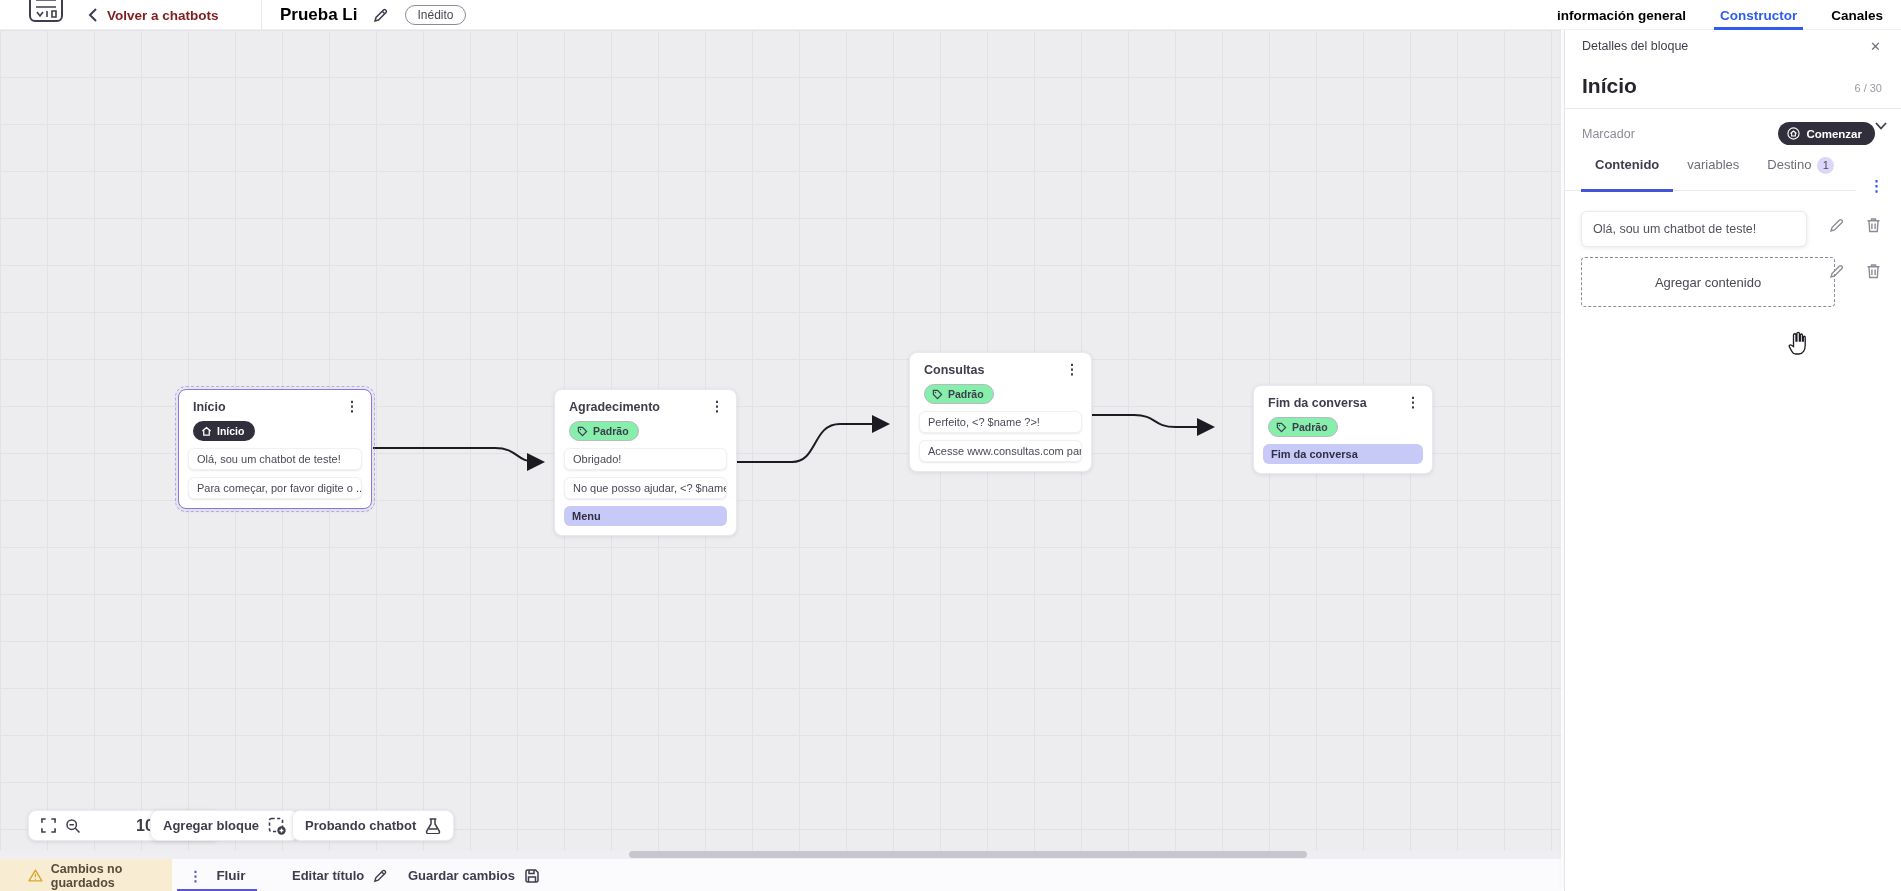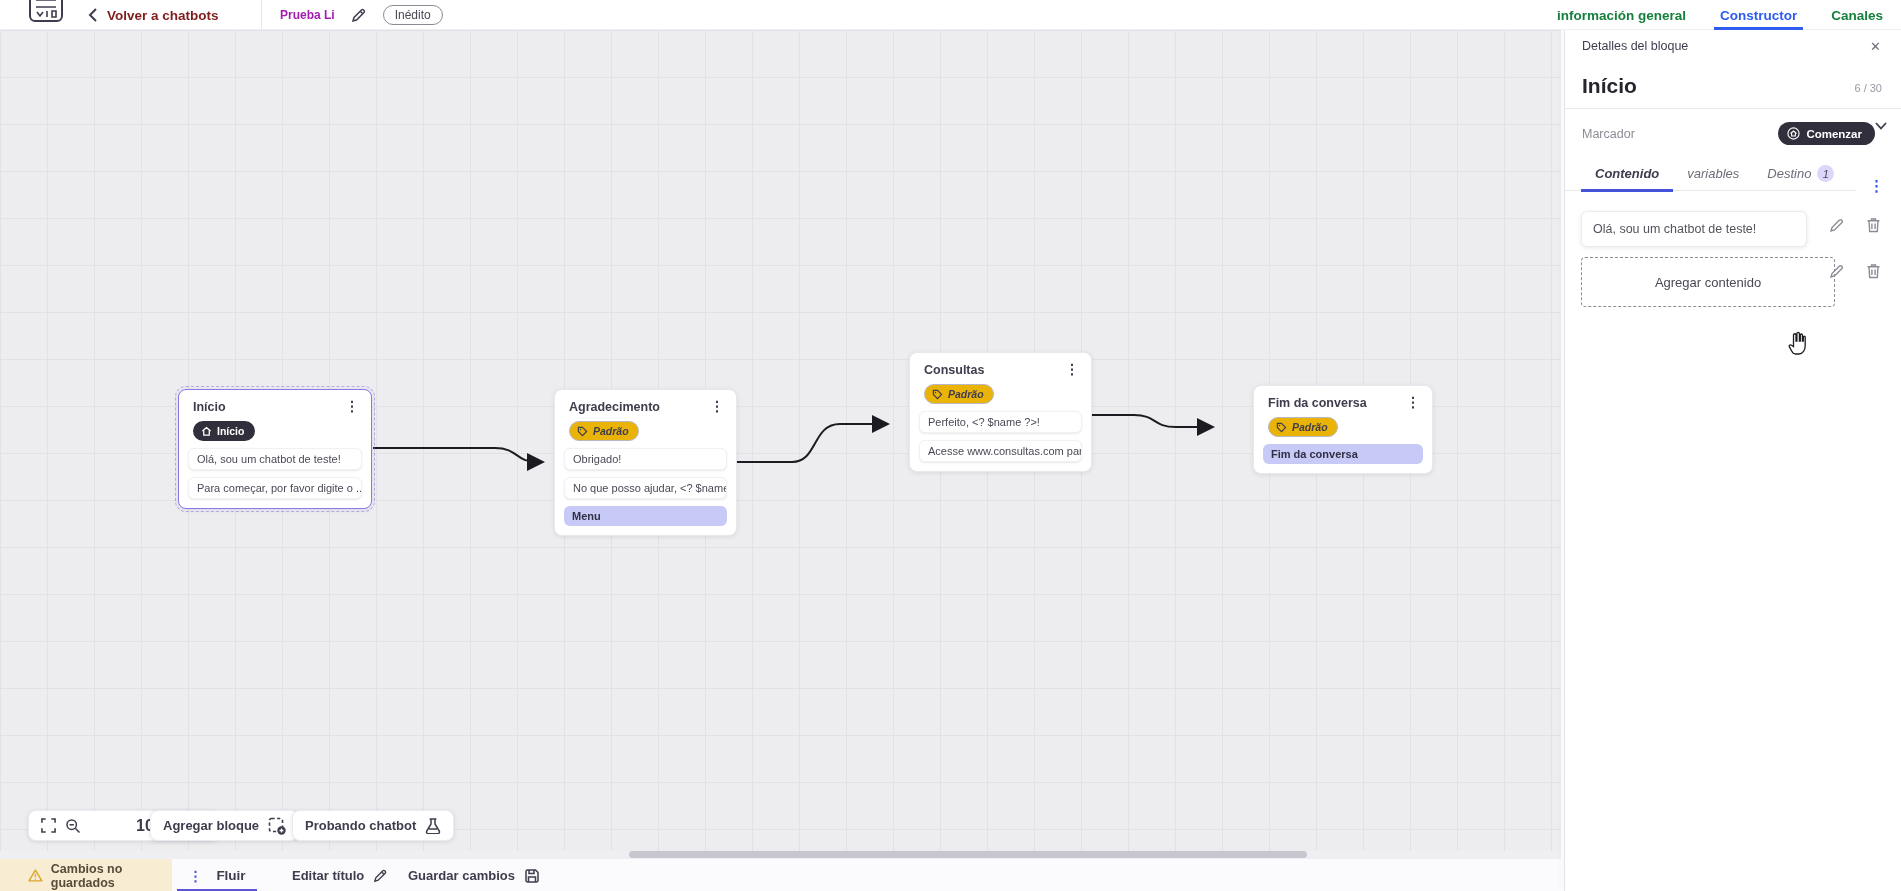--- a/index.html
+++ b/index.html
@@ -7,45 +7,45 @@
     font-family:"Liberation Sans", sans-serif; background:#fff; color:#3f3d4d; }
 
   
   .header { position:absolute; top:0; left:0; width:1901px; height:30px; background:#fff; z-index:30;
     border-bottom:1px solid #f0eff3; }
   .logo { position:absolute; left:26px; top:-9px; }
   .back-group { position:absolute; left:88px; top:0; height:30px; display:flex; align-items:center; gap:10px; cursor:pointer; }
   .back-label { font-size:13.5px; font-weight:700; color:#7f1d1d; }
   .hdr-divider { position:absolute; left:261px; top:0; width:1px; height:30px; background:#e8e7ec; }
   .bot-title-group { position:absolute; left:280px; top:0; height:30px; display:flex; align-items:center; gap:16px; }
-  .bot-title { font-size:12px; font-weight:700; color:#a21caf; }
+  .bot-title { font-size:17px; font-weight:700; color:#000000; }
   .status-pill { border:1px solid #8d8b96; border-radius:12px; padding:2px 11px; font-size:12px; color:#4a4853; }
   .hdr-tabs { position:absolute; right:18px; top:0; height:30px; display:flex; align-items:center; gap:34px; }
-  .hdr-tab { font-size:13.5px; font-weight:700; color:#15803d; cursor:pointer; height:30px; display:flex; align-items:center; position:relative; }
+  .hdr-tab { font-size:13.5px; font-weight:700; color:#000000; cursor:pointer; height:30px; display:flex; align-items:center; position:relative; }
   .hdr-tab.active { color:#2e5bf0; }
   .hdr-tab.active::after { content:""; position:absolute; left:-6px; right:-6px; bottom:0; height:3px; background:#2e5bf0; }
 
   
   .canvas { position:absolute; top:30px; left:0; width:1561px; height:828px;
     background-color:#edecef;
     background-image:linear-gradient(#e3e1e6 1px, transparent 1px),
                      linear-gradient(90deg,#e3e1e6 1px, transparent 1px);
     background-size:47px 47px; overflow:hidden; }
   .edges { position:absolute; top:0; left:0; pointer-events:none; }
 
   .block { position:absolute; background:#fff; border-radius:8px; border:1px solid #e9e8ee;
     box-shadow:0 1px 4px rgba(40,40,60,.10); padding:9px 9px 9px; }
   .block.selected { border:1.5px solid #8478ea; outline:1px dashed rgba(132,120,234,.55); outline-offset:2px; }
   .block-head { display:flex; justify-content:space-between; align-items:flex-start; padding:1px 3px 0 5px; }
   .block-title { font-size:12.5px; font-weight:700; color:#3f3d4d; }
   .kebab { color:#3f3d4d; font-size:14px; font-weight:700; line-height:12px; cursor:pointer; letter-spacing:0; }
   .badge-row { margin:7px 0 2px 5px; }
   .badge { display:inline-flex; align-items:center; gap:5px; border-radius:999px; font-size:10.5px; font-weight:700; }
   .badge.dark { background:#312f3b; color:#fff; padding:4px 11px 4px 8px; }
-  .badge.outline { border:1px solid #b9b7c2; color:#3f3d4d; padding:3px 9px 3px 7px; background:#eab308;font-style:italic; }
+  .badge.outline { border:1px solid #b9b7c2; color:#3f3d4d; padding:3px 9px 3px 7px; background:#86efac; }
   .bcard { margin-top:7px; background:#fff; border:1px solid #f1f0f4; border-radius:6px;
     box-shadow:0 1px 2px rgba(40,40,60,.10); padding:4px 8px; font-size:11px; color:#4a4956;
     white-space:nowrap; overflow:hidden; }
   .bitem { margin-top:7px; background:#c7c9f6; border-radius:6px; padding:4px 8px;
     font-size:11px; font-weight:700; color:#312f45; white-space:nowrap; overflow:hidden; }
 
   
   .tool-group { position:absolute; top:780px; height:31px; background:#fff; border-radius:8px;
     border:1px solid #eceaf0; box-shadow:0 1px 4px rgba(40,40,60,.12);
     display:flex; align-items:center; gap:9px; padding:0 12px; font-size:13px; font-weight:700; color:#3f3d4d; cursor:pointer; }
@@ -79,21 +79,21 @@
     border-bottom:1px solid #e9e8ee; margin:0 0 0 0; }
   .panel-title { font-size:21px; font-weight:700; color:#26242e; }
   .panel-counter { font-size:11px; color:#9b99a3; padding-bottom:4px; }
   .marker-row { display:flex; align-items:center; justify-content:space-between; padding:13px 14px 12px 17px; }
   .marker-label { font-size:12.5px; color:#8d8b96; }
   .marker-right { display:flex; align-items:flex-start; }
   .pill-dark { display:inline-flex; align-items:center; gap:6px; background:#312f3b; color:#fff;
     border-radius:999px; padding:5px 13px 5px 9px; font-size:11.5px; font-weight:700; cursor:pointer; }
   .panel-tabs { position:relative; display:flex; gap:28px; padding:0 0 0 30px; margin-right:45px;
     border-bottom:1px solid #e9e8ee; height:34px; align-items:center; }
-  .ptab { font-size:13px; color:#6f6d79; cursor:pointer; height:34px; display:flex; align-items:center; gap:6px; position:relative;font-style:italic; }
+  .ptab { font-size:13px; color:#6f6d79; cursor:pointer; height:34px; display:flex; align-items:flex-start; gap:6px; position:relative; }
   .ptab.active { color:#3f3d4d; font-weight:700; }
   .ptab.active::after { content:""; position:absolute; left:-14px; right:-14px; bottom:-1px; height:3px; background:#4653d8; }
   .ptab-badge { width:17px; height:17px; border-radius:50%; background:#dcd7f8; color:#4a4660;
     font-size:11px; display:flex; align-items:center; justify-content:center; }
   .panel-kebab { position:absolute; right:17px; top:147px; color:#2e5bf0; font-size:15px; font-weight:700; cursor:pointer; }
   .content-row { position:relative; margin:0 0 10px 16px; width:300px; }
   .content-card { width:226px; background:#fff; border:1px solid #eceaf0; border-radius:6px;
     box-shadow:0 1px 4px rgba(40,40,60,.10); padding:9px 11px; font-size:12.5px; color:#55525e; line-height:1.3; }
   .row-icons { position:absolute; right:0; top:6px; display:flex; gap:21px; }
   .icon-btn { cursor:pointer; }

